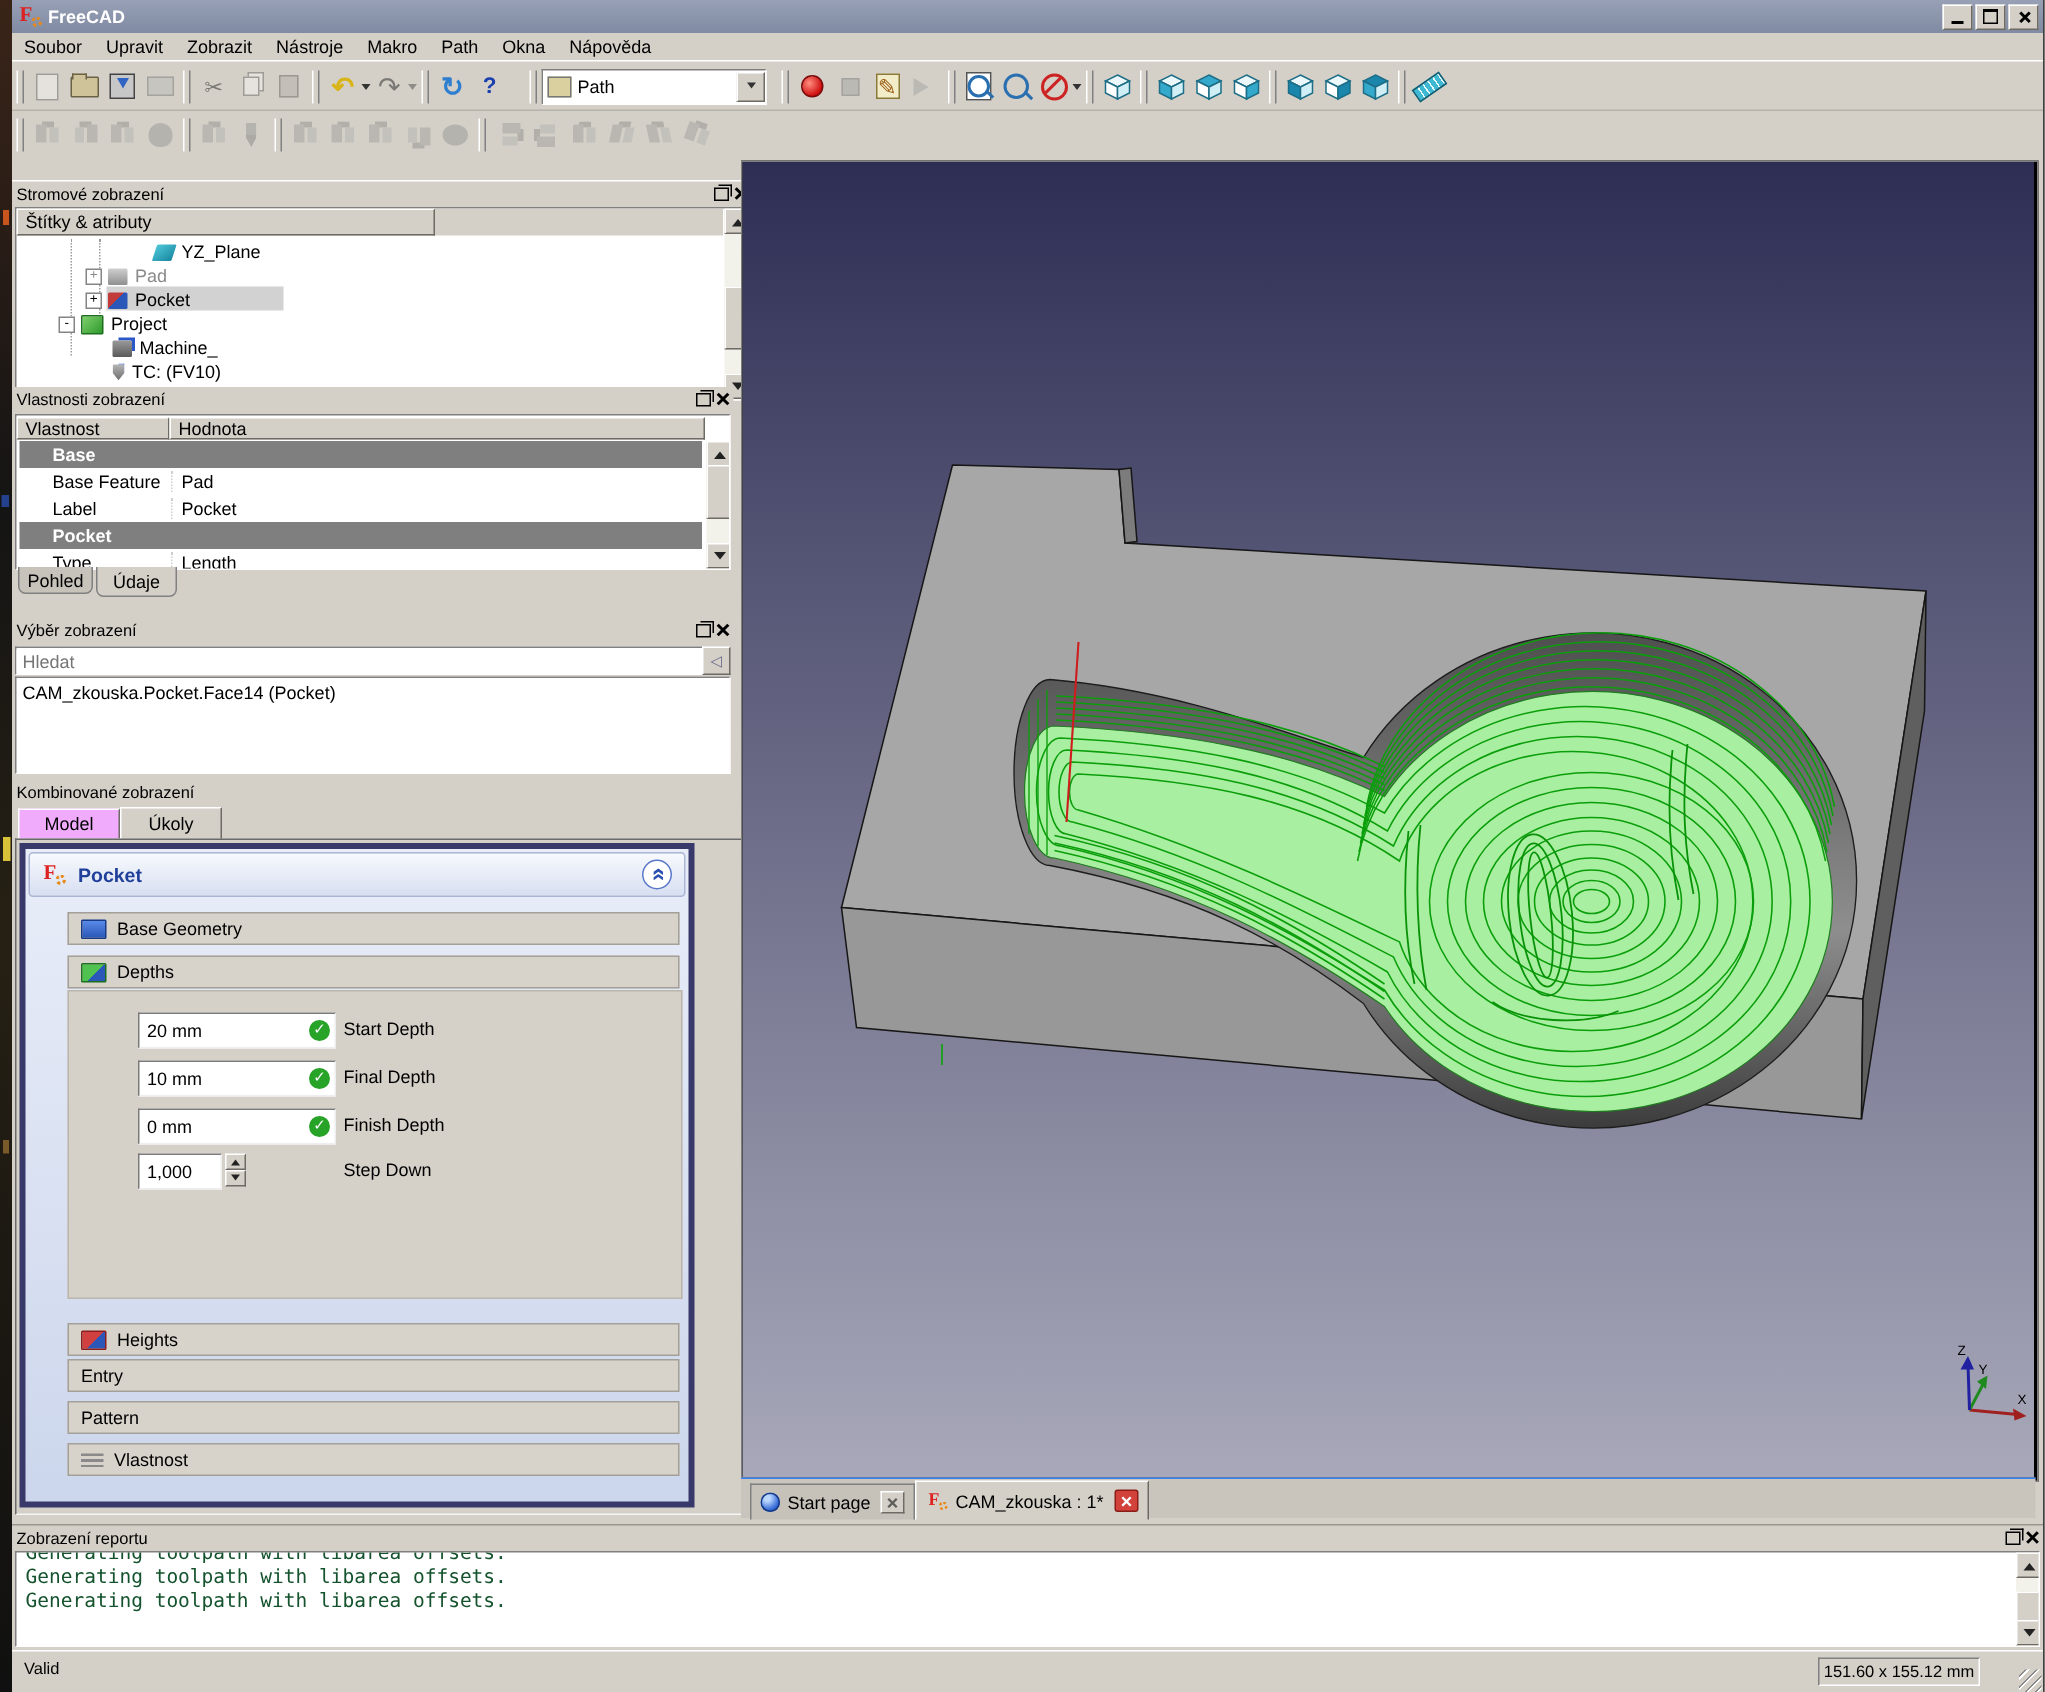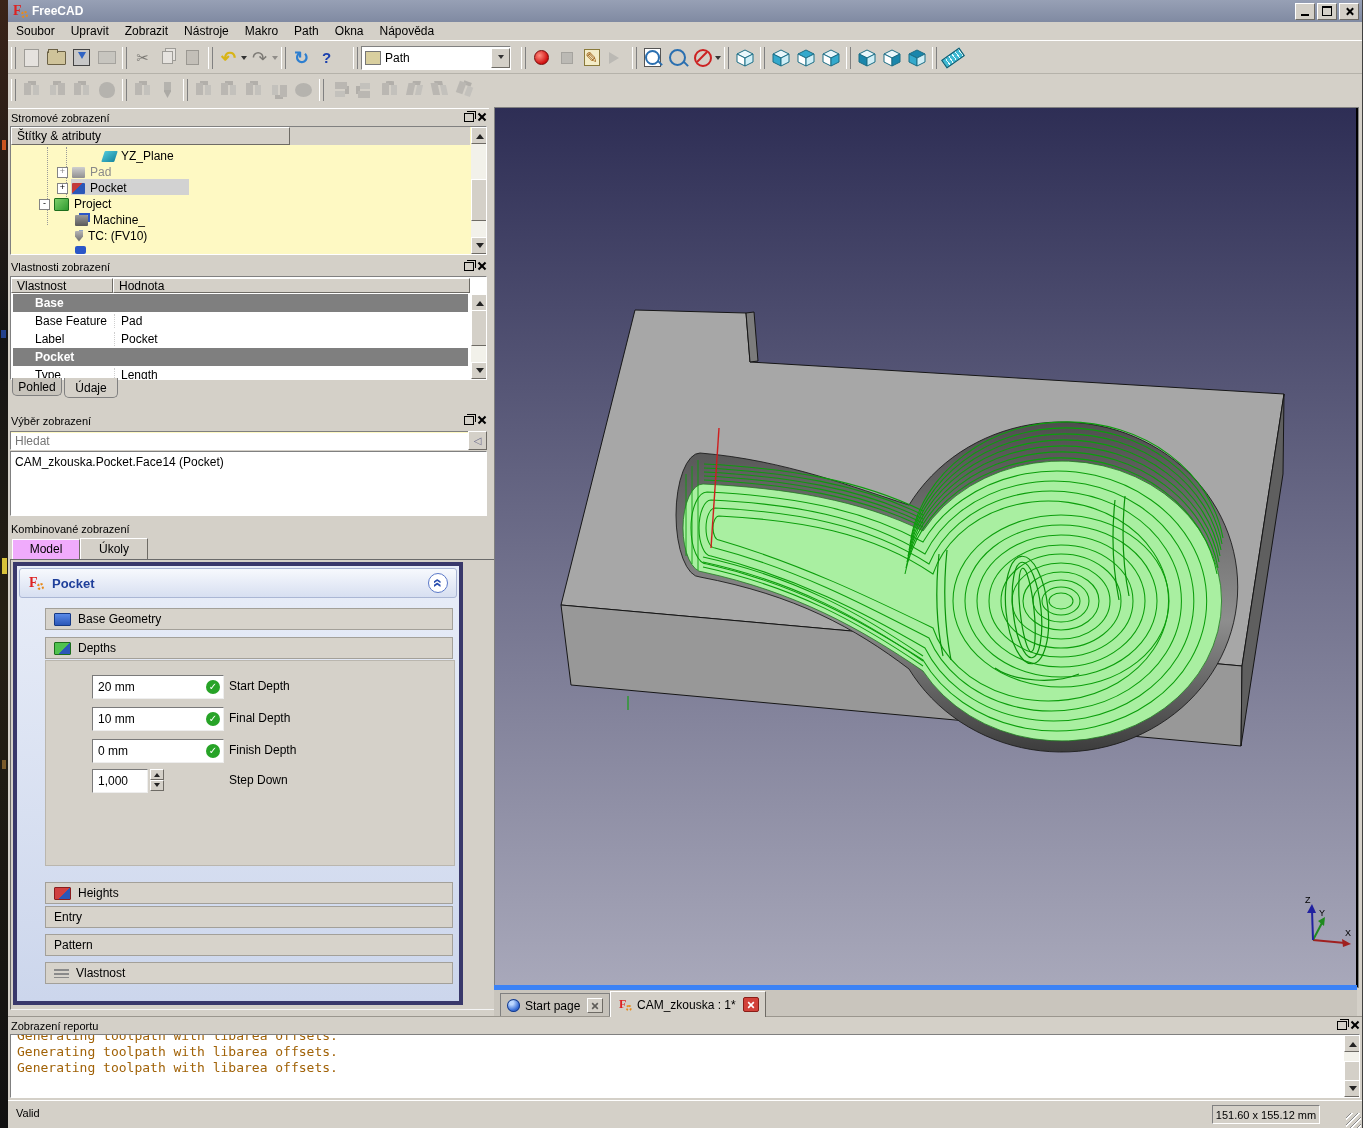--- a/index.html
+++ b/index.html
@@ -3,21 +3,21 @@
 <meta charset="utf-8">
 <style>
   html,body{margin:0;padding:0;}
   body{width:1363px;height:1128px;position:relative;overflow:hidden;
        font-family:"Liberation Sans",sans-serif;background:#1b1b1b;}
   .abs{position:absolute;}
   #window{left:8px;top:0;width:1355px;height:1128px;background:#d4d0c8;
           border-right:1px solid #404040;box-sizing:border-box;}
   
   .raised{border:1px solid;border-color:#ffffff #6e6b65 #6e6b65 #ffffff;background:#d4d0c8;}
-  .sunken{border:1px solid;border-color:#808080 #ffffff #ffffff #808080;background:#fef9c3;}
+  .sunken{border:1px solid;border-color:#808080 #ffffff #ffffff #808080;background:#ffffff;}
   .sunken2{border:1px solid;border-color:#6a6a6a #f4f4f4 #f4f4f4 #6a6a6a;}
   .flex{display:flex;align-items:center;}
   .dis{opacity:.42;filter:grayscale(.9);}
   
   #titlebar{left:0;top:0;right:0;height:22px;background:linear-gradient(180deg,#97a0b5,#808aa2);
             color:#fff;font-size:12px;font-weight:bold;display:flex;align-items:center;padding-left:4px;}
   .winbtn{width:18px;height:15px;margin-left:2px;display:flex;align-items:center;justify-content:center;position:relative;}
   .glyph-min{width:8px;height:2px;background:#000;margin-top:8px;}
   .glyph-max{width:8px;height:7px;border:1px solid #000;border-top-width:2px;}
   .glyph-x{position:relative;width:9px;height:9px;}
@@ -89,21 +89,21 @@
   .spin .tri-up{border-width:3px;border-bottom-width:4px;margin-top:-2px;}
   .spin .tri-dn{border-width:3px;border-top-width:4px;margin-bottom:-2px;}
   
   .vtab{position:absolute;height:23px;display:flex;align-items:center;font-size:12px;padding:0 6px;
         border:1px solid #808080;border-bottom:none;background:#c6c2ba;}
   .vtab.active{background:#d4d0c8;border-color:#fff #6e6b65 transparent #fff;height:25px;z-index:2;}
   .closebox{width:14px;height:13px;margin-left:7px;display:flex;align-items:center;justify-content:center;font-size:10px;}
   .globe{width:13px;height:13px;border-radius:50%;margin-right:5px;
          background:radial-gradient(circle at 35% 30%,#bcd8ff 15%,#3a6fd8 60%,#1d4aa8);box-shadow:inset 0 0 0 1px #163a86;}
   
-  #report-text{font:13px "DejaVu Sans Mono","Liberation Mono",monospace;color:#a16207;line-height:16px;}
+  #report-text{font:13px "DejaVu Sans Mono","Liberation Mono",monospace;color:#14532d;line-height:16px;}
   .logo{width:16px;height:16px;position:relative;margin-right:4px;}
   .logo .f{position:absolute;left:1px;top:0px;color:#d22;font:bold 14px "Liberation Serif",serif;}
   .logo .gear{position:absolute;right:0px;bottom:1px;width:7px;height:7px;border-radius:50%;border:2px dotted #e88a1a;box-sizing:border-box;}
 </style>
 </head>
 <body>
 
 <div class="abs" style="left:0;top:0;width:8px;height:1128px;background:linear-gradient(180deg,#3a2418,#141414 30%,#262014 55%,#101010);">
   <div class="abs" style="left:2px;top:140px;width:4px;height:10px;background:#c8541e;"></div>
   <div class="abs" style="left:1px;top:330px;width:5px;height:8px;background:#23418c;"></div>
@@ -316,21 +316,21 @@
         <span class="gico" style="transform:skewX(-12deg);"></span>
       </span>
     <span class="tbtn dis">
         <span class="gico" style="transform:skewX(12deg);"></span>
       </span>
     <span class="tbtn dis">
         <span class="gico" style="transform:rotate(20deg);"></span>
       </span>
   </div>
 
-  <div class="abs" style="left:0;top:108px;width:481px;height:148px;">
+  <div class="abs" style="left:0;top:120px;width:481px;height:148px;padding-left:12px;">
     <div class="dock-hdr abs" style="left:0;right:0;top:0;border-top:1px solid #fff;">
       <span>Stromové zobrazení</span>
       <span class="dockbtns">
         <span class="float-ico"></span>
         <span class="close-mini"></span>
       </span>
     </div>
     <div class="abs sunken" style="left:2px;top:18px;right:2px;bottom:1px;overflow:hidden;">
       <div class="abs" style="left:0;right:16px;top:0;height:18px;background:#d4d0c8;">
         <span class="abs raised" style="left:0;top:0;width:272px;height:16px;font-size:12px;padding-left:5px;display:flex;align-items:center;">
@@ -634,21 +634,21 @@
         <polygon points="830,809 823,813 829,818" fill="#1f8a1f"></polygon>
         <line x1="818" y1="832" x2="817" y2="802" stroke="#2020a0"></line>
         <polygon points="817,796 812,805 821,805" fill="#2020a0"></polygon>
         <text x="810" y="795" font-size="9" fill="#000" stroke="none">Z</text>
         <text x="824" y="808" font-size="9" fill="#000" stroke="none">Y</text>
         <text x="850" y="828" font-size="9" fill="#000" stroke="none">X</text>
       </g>
     </svg>
   </div>
 
-  <div class="abs" style="left:486px;top:985px;width:863px;height:26px;background:#c9c5bd;border-top:5px solid #3b82f6;">
+  <div class="abs" style="left:486px;top:985px;width:863px;height:26px;background:#c9c5bd;border-top:1px solid #3b82f6;">
     <div class="vtab" style="left:6px;top:3px;">
       <span class="globe"></span>
       <span>Start page</span>
       <span class="closebox raised" style="color:#888;">
           <span class="close-mini" style="transform:scale(.8);opacity:.55;"></span>
         </span>
     </div>
     <div class="vtab active" style="left:116px;top:1px;">
       <span class="logo" style="transform:scale(.85);">
           <span class="f">F</span>

